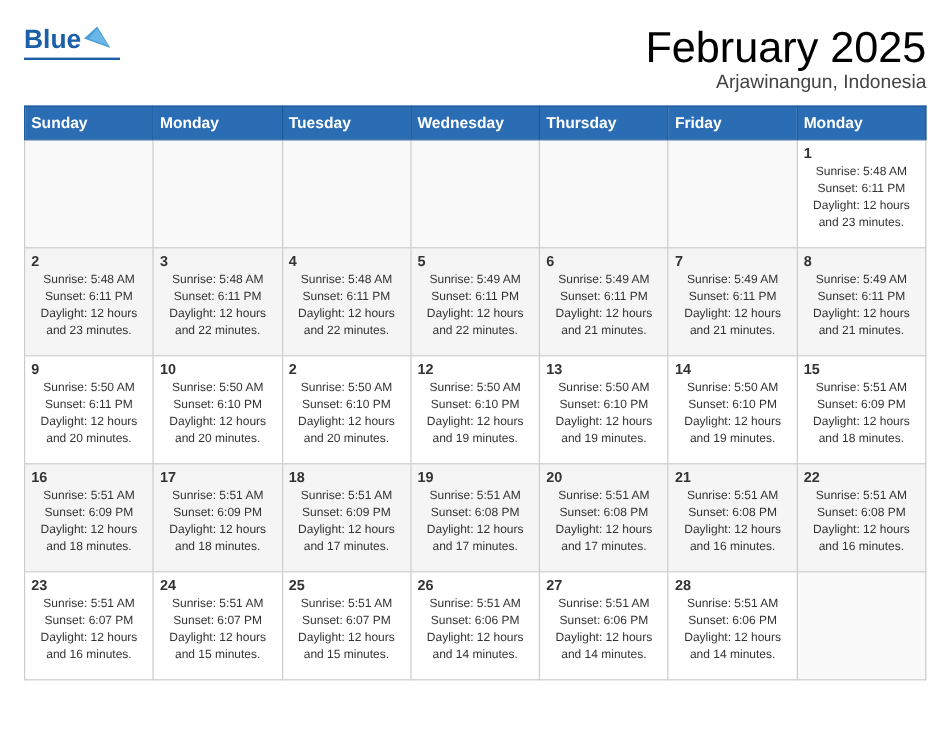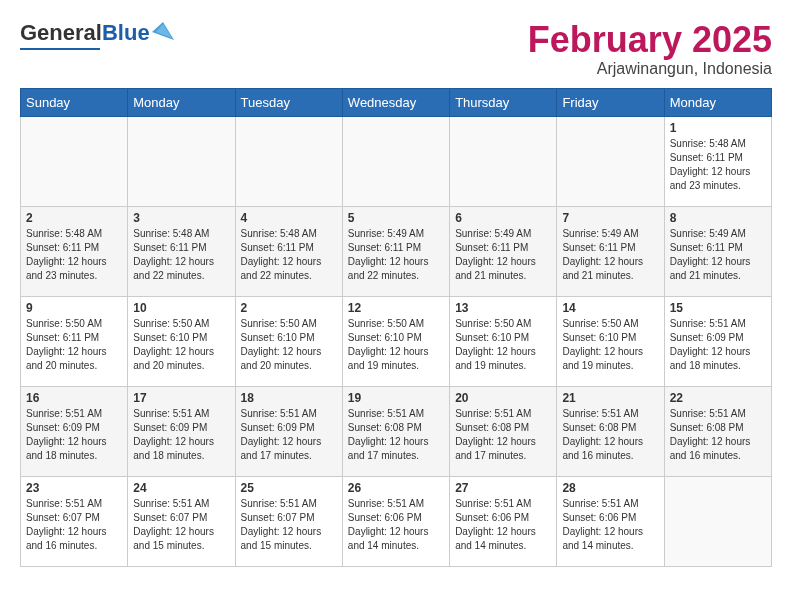--- a/index.html
+++ b/index.html
@@ -19,38 +19,38 @@
     .logo {
       display: flex;
       flex-direction: column;
       align-items: flex-start;
     }
     .title-block {
       text-align: right;
     }
     .title-month {
       font-size: 36px;
-      font-weight: bold;
-      color: #be185d;
+      font-weight: normal;
+      color: #000000;
       line-height: 1.1;
     }
     .title-location {
       font-size: 16px;
       color: #444;
     }
     .calendar {
       width: 100%;
       border-collapse: collapse;
       border: 1px solid #ccc;
     }
     .calendar th {
       background: #2a6db5;
       color: #fff;
       font-size: 13px;
-      font-weight: normal;
+      font-weight: bold;
       padding: 6px 5px;
       text-align: left;
       border: 1px solid #1e5a9a;
     }
     .calendar td {
       width: calc(100% / 7);
       vertical-align: top;
       border: 1px solid #ccc;
       padding: 4px 5px;
       font-size: 10px;
@@ -68,38 +68,38 @@
     .day-num {
       font-size: 12px;
       font-weight: bold;
       display: block;
       margin-bottom: 2px;
     }
     .day-info {
       font-size: 10px;
       line-height: 1.4;
       color: #333;
+      text-align: center;
     }
     .empty-cell {
       background: #f9f9f9 !important;
     }
     
     .row-1 td { background: #fff; }
     .row-2 td { background: #efefef; }
     .row-3 td { background: #fff; }
     .row-4 td { background: #efefef; }
     .row-5 td { background: #fff; }
   </style>
 </head>
 <body>
 
 <div class="header">
   <div class="logo">
     <div style="display:flex; align-items:center;">
-      <span style="font-size:22px; font-weight:bold; color:#333;">General</span>
       <span style="font-size:22px; font-weight:bold; color:#1a5fa8;">Blue</span>
       <svg width="22" height="18" viewBox="0 0 22 18" style="margin-left:2px; margin-top:-4px;">
         <polygon points="11,0 22,18 0,10" fill="#4a9fd4"></polygon>
         <polygon points="11,2 20,16 4,10" fill="#6bb8e8"></polygon>
       </svg>
     </div>
     <div style="width:80px; height:2px; background:#1a5fa8; margin-top:2px;"></div>
   </div>
   <div class="title-block">
     <div class="title-month">February 2025</div>

